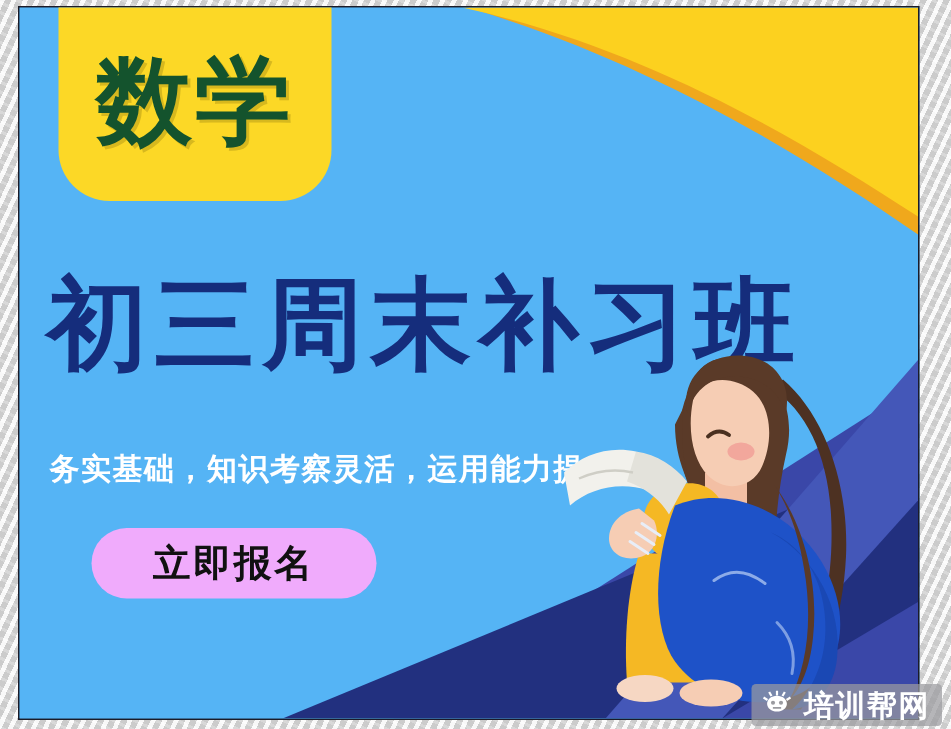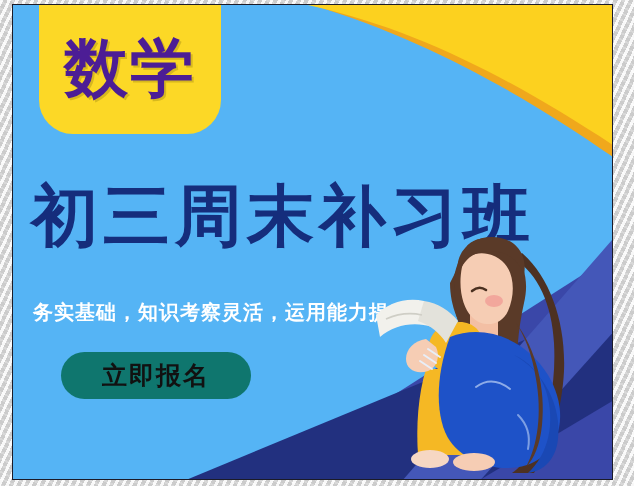--- a/index.html
+++ b/index.html
@@ -50,21 +50,21 @@
     display: flex;
     align-items: center;
     justify-content: center;
     z-index: 5;
   }
   #subject-badge .txt {
     font-family: "DejaVu Sans", sans-serif;
     font-weight: 700;
     font-size: 64px;
     line-height: 1;
-    color: #4c1d95;
+    color: #14532d;
     letter-spacing: 2px;
     padding-top: 14px;
     text-shadow: 2px 2px 0 rgba(120,100,10,.28);
   }
 
   
   #headline {
     position: absolute;
     left: 18px;
     top: 178px;
@@ -93,21 +93,21 @@
     white-space: nowrap;
   }
 
   
   #cta-button {
     position: absolute;
     left: 48px;
     top: 347px;
     width: 190px;
     height: 47px;
-    background: #0f766e;
+    background: #f0abfc;
     border-radius: 24px;
     display: flex;
     align-items: center;
     justify-content: center;
     z-index: 7;
     cursor: pointer;
     border: none;
     padding: 0;
   }
   #cta-button .txt {
@@ -239,14 +239,32 @@
         <ellipse cx="64" cy="240" rx="19" ry="9" fill="#f6d7c3"></ellipse>
         <ellipse cx="108" cy="243" rx="21" ry="9" fill="#f6cdb4"></ellipse>
 
         <path d="M 150 104 C 170 130 180 170 176 206 C 174 226 168 240 160 248
                  C 172 226 176 194 170 160 C 166 134 158 116 150 104 Z" fill="#5a3a28"></path>
       </svg>
     </div>
 
   </div>
 
+  <div id="watermark">
+    <svg class="wm-icon" viewBox="0 0 24 24">
+      <g fill="#ffffff">
+        <path d="M12 5.2c-4 0-7.2 2.6-7.2 5.9 0 3.2 3.2 5.7 7.2 5.7s7.2-2.5 7.2-5.7c0-3.3-3.2-5.9-7.2-5.9z"></path>
+        <path d="M11.2 1.6h1.6v3.4h-1.6z"></path>
+        <path d="M5.6 2.9l1.4-.8 1.7 2.9-1.4.8z"></path>
+        <path d="M17 2.1l1.4.8-1.7 2.9-1.4-.8z"></path>
+        <path d="M1.8 7.3l.8-1.4 2.9 1.7-.8 1.4z"></path>
+        <path d="M21.4 5.9l.8 1.4-2.9 1.7-.8-1.4z"></path>
+      </g>
+      <g fill="#9b9ba0">
+        <circle cx="9.1" cy="10.4" r="1.5"></circle>
+        <circle cx="14.9" cy="10.4" r="1.5"></circle>
+        <path d="M9 13.4h6v1.4H9z"></path>
+      </g>
+    </svg>
+    <span class="wm-text">培训帮网</span>
+  </div>
 
 </div>
 
 </body></html>

